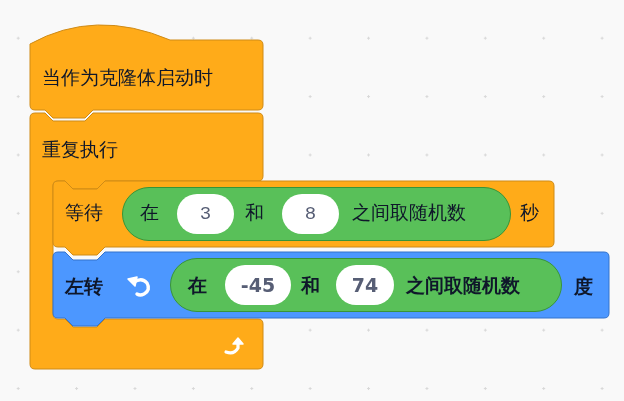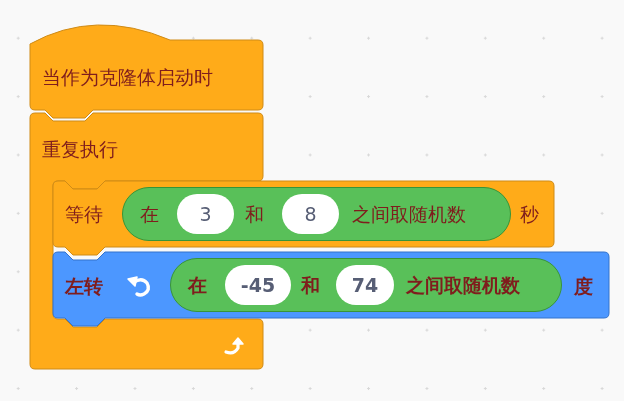--- a/index.html
+++ b/index.html
@@ -7,21 +7,21 @@
     width:624px; height:401px; overflow:hidden; position:relative;
     background-color:#f9f9f9;
     background-image: radial-gradient(circle, #d8d8d8 1px, transparent 1.3px);
     background-size: 58.4px 58.4px;
     background-position: -11px 9px;
     font-family: "DejaVu Sans", "Liberation Sans", sans-serif;
   }
   .abs { position:absolute; }
   svg.shape { position:absolute; left:0; top:0; overflow:visible; }
   .label {
-    position:absolute; color:#7f1d1d; font-size:19px; line-height:24px; white-space:nowrap;
+    position:absolute; color:#0f172a; font-size:19px; line-height:24px; white-space:nowrap;
   }
   .num-input {
     position:absolute; background:#fff; border-radius:20px; color:#575e75;
     font-size:19px; text-align:center; line-height:40px; height:40px;
   }
   .reporter {
     position:absolute; background:#59c059; border:1px solid #389438; border-radius:30px;
     box-sizing:border-box;
   }
 </style>
@@ -57,21 +57,21 @@
 <div class="abs" style="left:30px;top:113px;width:233px;height:68px;">
   <span class="label" style="left:12px;top:24px;">重复执行</span>
 </div>
 <div class="abs" style="left:222px;top:334px;width:28px;height:24px;">
   <svg width="28" height="24" viewBox="0 0 28 24">
     <path d="M4,18 Q12,21 16,14 L16,9" fill="none" stroke="#fff" stroke-width="3.2" stroke-linecap="round"></path>
     <path d="M11,10 L16,4 L21,10 Z" fill="#fff" stroke="#fff" stroke-width="1.5" stroke-linejoin="round"></path>
   </svg>
 </div>
 
-<div class="abs" style="left:53px;top:181px;width:501px;height:66px;">
+<div class="abs" style="left:53px;top:181px;width:501px;height:66px;font-family:Liberation Mono, monospace;">
   <span class="label" style="left:12px;top:21px;">等待</span>
   <div class="reporter" style="left:69px;top:6px;width:389px;height:54px;">
     <span class="label" style="left:17px;top:14px;">在</span>
     <div class="num-input" style="left:54px;top:6px;width:57px;">3</div>
     <span class="label" style="left:122px;top:14px;">和</span>
     <div class="num-input" style="left:159px;top:6px;width:57px;">8</div>
     <span class="label" style="left:229px;top:14px;">之间取随机数</span>
   </div>
   <span class="label" style="left:467px;top:21px;">秒</span>
 </div>

